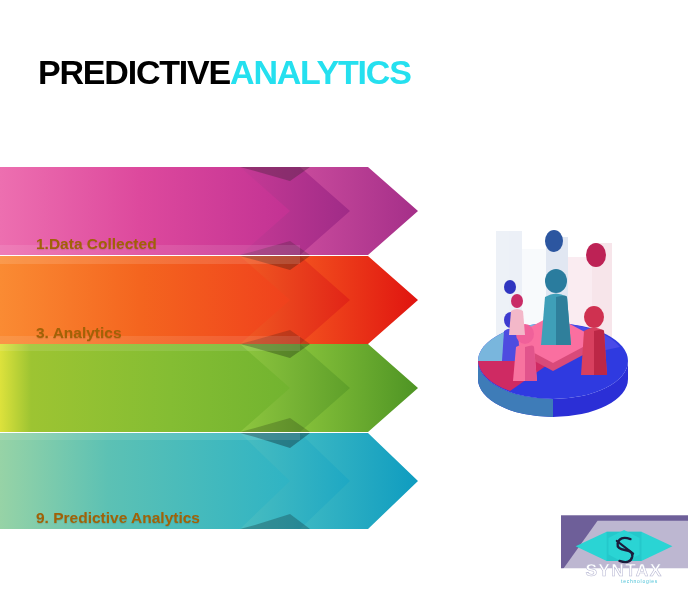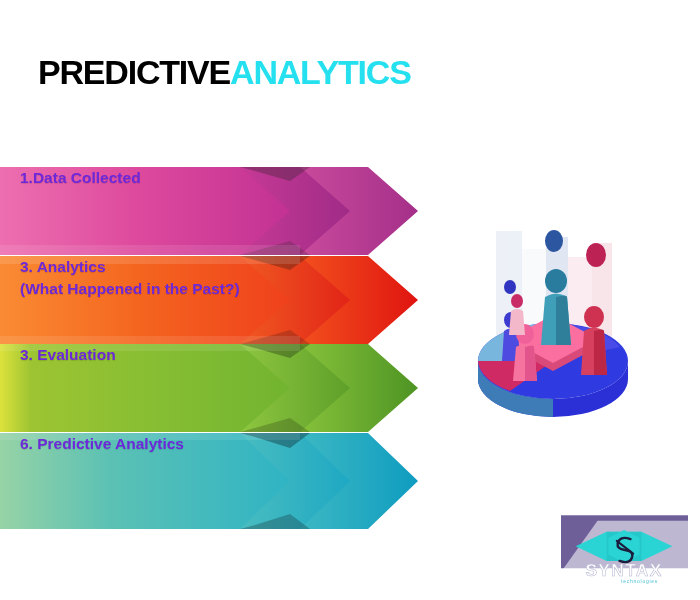--- a/index.html
+++ b/index.html
@@ -53,27 +53,27 @@
     position: absolute;
     left: 0;
     top: 0;
     width: 420px;
     height: 100%;
     display: block;
   }
 
   .chev-label {
     position: absolute;
-    left: 20px;
+    left: 36px;
     top: 0;
     height: 100%;
     display: flex;
     flex-direction: column;
-    justify-content: flex-start;
-    color: #6d28d9;
+    justify-content: flex-end;
+    color: #a16207;
     font-size: 15.5px;
     font-weight: bold;
     line-height: 22px;
     text-shadow: 0 1px 1px rgba(0,0,0,0.12);
     pointer-events: none;
     white-space: nowrap;
   }
 
   
   #iso-illustration {
@@ -153,21 +153,20 @@
       <rect x="0" y="0" width="310" height="88" fill="url(#g2)"></rect>
       <polygon points="240,0 310,0 360,44 310,88 240,88 290,44" fill="url(#g2b)"></polygon>
       <polygon points="300,0 368,0 418,44 368,88 300,88 350,44" fill="url(#g2c)"></polygon>
       <polygon points="240,0 310,0 290,14 255,4" fill="#3a1c12" opacity="0.35"></polygon>
       <polygon points="240,88 310,88 290,74 255,84" fill="#3a1c12" opacity="0.25"></polygon>
       <rect x="0" y="0" width="300" height="8" fill="#ffffff" opacity="0.13"></rect>
       <rect x="0" y="80" width="300" height="8" fill="#ffffff" opacity="0.10"></rect>
     </svg>
     <div class="chev-label">
       <span>3.  Analytics</span>
-      <span>(What Happened in the Past?)</span>
     </div>
   </div>
 
   <div class="chev-row r2">
     <svg class="chev-svg" viewBox="0 0 420 88" preserveAspectRatio="none">
       <defs>
         <linearGradient id="g3" x1="0" y1="0" x2="1" y2="0">
           <stop offset="0" stop-color="#dde23c"></stop>
           <stop offset="0.10" stop-color="#9dc432"></stop>
           <stop offset="0.55" stop-color="#84bd33"></stop>
@@ -183,21 +182,20 @@
         </linearGradient>
       </defs>
       <rect x="0" y="0" width="310" height="88" fill="url(#g3)"></rect>
       <polygon points="240,0 310,0 360,44 310,88 240,88 290,44" fill="url(#g3b)"></polygon>
       <polygon points="300,0 368,0 418,44 368,88 300,88 350,44" fill="url(#g3c)"></polygon>
       <polygon points="240,0 310,0 290,14 255,4" fill="#1e2b10" opacity="0.35"></polygon>
       <polygon points="240,88 310,88 290,74 255,84" fill="#1e2b10" opacity="0.25"></polygon>
       <rect x="0" y="0" width="300" height="7" fill="#ffffff" opacity="0.10"></rect>
     </svg>
     <div class="chev-label">
-      <span>3.  Evaluation</span>
     </div>
   </div>
 
   <div class="chev-row r3">
     <svg class="chev-svg" viewBox="0 0 420 96" preserveAspectRatio="none">
       <defs>
         <linearGradient id="g4" x1="0" y1="0" x2="1" y2="0">
           <stop offset="0" stop-color="#97d3a6"></stop>
           <stop offset="0.35" stop-color="#5cc1b4"></stop>
           <stop offset="1" stop-color="#2ab2c6"></stop>
@@ -212,21 +210,21 @@
         </linearGradient>
       </defs>
       <rect x="0" y="0" width="310" height="96" fill="url(#g4)"></rect>
       <polygon points="240,0 310,0 360,48 310,96 240,96 290,48" fill="url(#g4b)"></polygon>
       <polygon points="300,0 368,0 418,48 368,96 300,96 350,48" fill="url(#g4c)"></polygon>
       <polygon points="240,0 310,0 290,15 255,4" fill="#102830" opacity="0.40"></polygon>
       <polygon points="240,96 310,96 290,81 255,92" fill="#102830" opacity="0.30"></polygon>
       <rect x="0" y="0" width="300" height="7" fill="#ffffff" opacity="0.10"></rect>
     </svg>
     <div class="chev-label">
-      <span>6.  Predictive Analytics</span>
+      <span>9.  Predictive Analytics</span>
     </div>
   </div>
 
 </div>
 
 <div id="iso-illustration">
   <svg viewBox="0 0 166 206">
 
     <g opacity="0.30">
       <rect x="26" y="4" width="26" height="118" fill="#c3cfe6"></rect>

